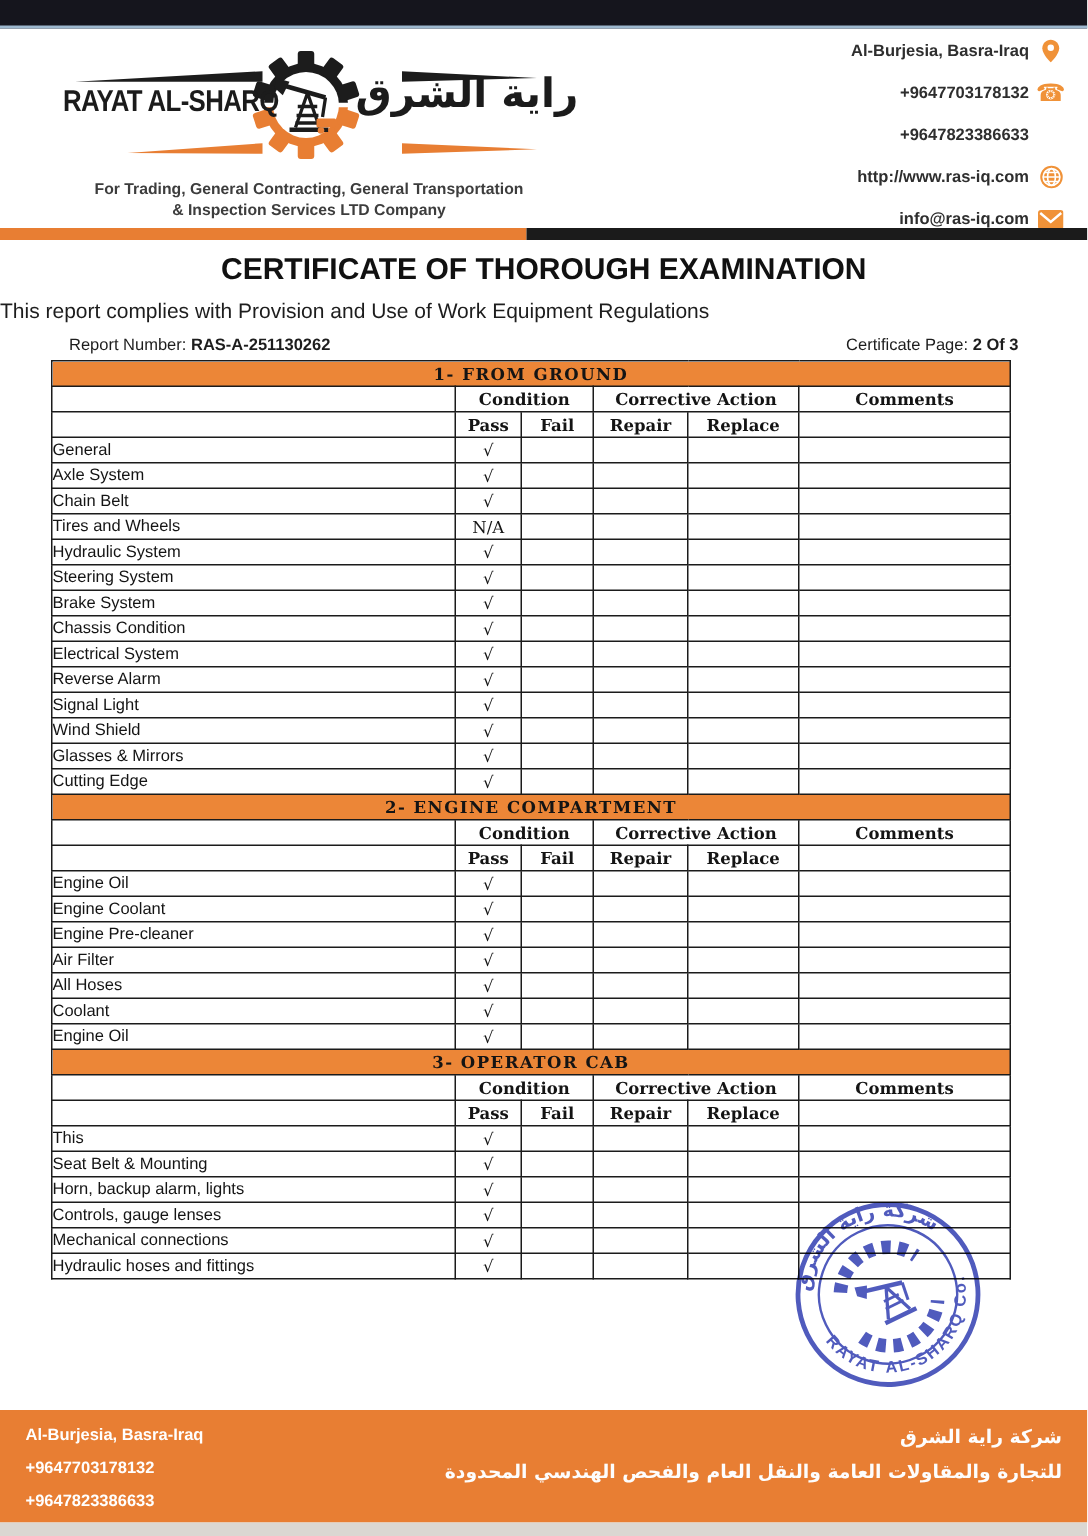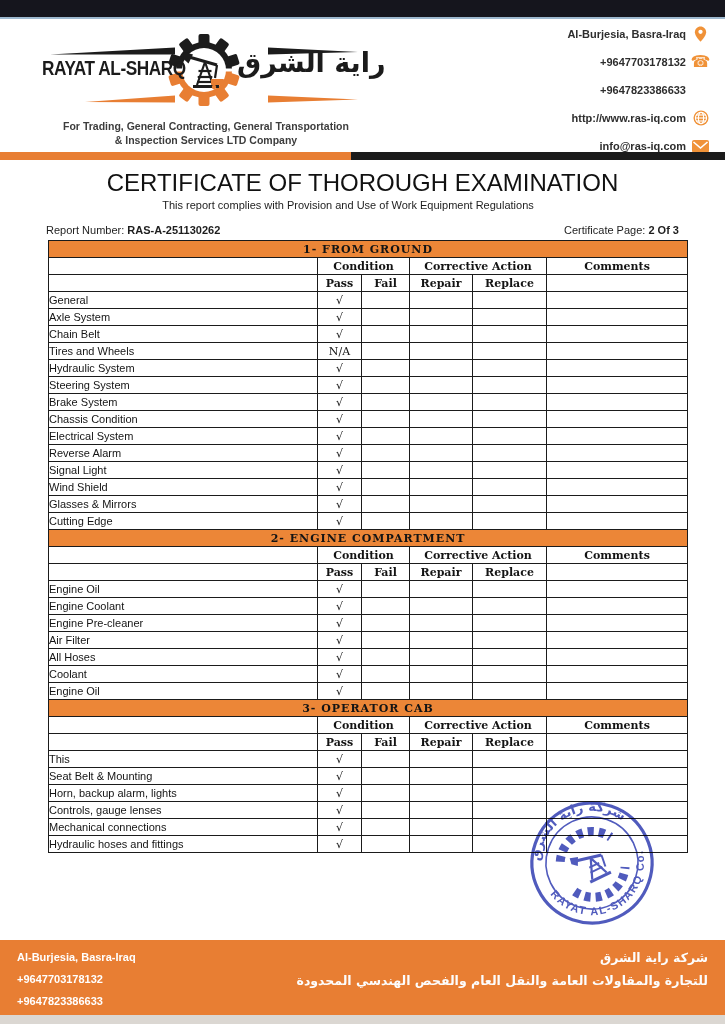--- a/index.html
+++ b/index.html
@@ -21,29 +21,29 @@
   .contacts{position:absolute;right:16px;top:20px;width:250px;}
   .contact-row{display:flex;align-items:center;justify-content:flex-end;height:28px;gap:6px;
                font-size:11px;font-weight:600;color:#2e2e2e;}
   .icon-slot{width:17px;height:17px;display:flex;align-items:center;justify-content:center;}
   .phone-glyph{color:#f09238;font-size:16px;line-height:16px;font-family:"DejaVu Sans",sans-serif;}
   
   .divider{position:absolute;left:0;top:152px;width:725px;height:8px;}
   .divider .d-orange{position:absolute;left:0;top:0;width:351px;height:8px;background:#e87e33;}
   .divider .d-black{position:absolute;left:351px;top:0;width:374px;height:8px;background:#1b1b1b;}
   
-  .doc-title{position:absolute;left:0;top:169px;width:725px;text-align:center;font-size:24px;
-             font-weight:normal;color:#111;}
-  .doc-subtitle{position:absolute;left:0;top:199px;width:696px;text-align:center;font-size:11px;
+  .doc-title{position:absolute;left:0;top:169px;width:725px;text-align:center;font-size:20px;
+             font-weight:bold;color:#111;}
+  .doc-subtitle{position:absolute;left:0;top:199px;width:696px;font-size:14px;
                 color:#1d1d1d;}
   .report-line{position:absolute;left:46px;top:224px;width:633px;display:flex;
                justify-content:space-between;font-size:11px;color:#1d1d1d;}
   .report-line b{font-weight:bold;}
   
-  table.insp{position:absolute;left:48px;top:240px;width:639px;border-collapse:collapse;
+  table.insp{position:absolute;left:34px;top:240px;width:639px;border-collapse:collapse;
              table-layout:fixed;padding-left:12px;}
   table.insp td{border:1px solid #1b1b1b;height:16px;padding:0;overflow:hidden;white-space:nowrap;
                 font-size:11px;color:#141414;vertical-align:middle;}
   td.sec{background:#ec8637;text-align:center;font-family:"DejaVu Serif",serif;font-weight:bold;
          font-size:12.5px;letter-spacing:1px;color:#2f1d06;height:18px;}
   td.hdr{text-align:center;font-family:"DejaVu Serif",serif;font-weight:bold;font-size:11.5px;color:#111;}
   td.item{padding-left:6px;font-family:"Liberation Sans",sans-serif;}
   td.mark{text-align:center;font-family:"DejaVu Serif",serif;font-size:11.5px;}
   
   .stamp{position:absolute;left:522px;top:793px;width:140px;height:140px;opacity:.88;

